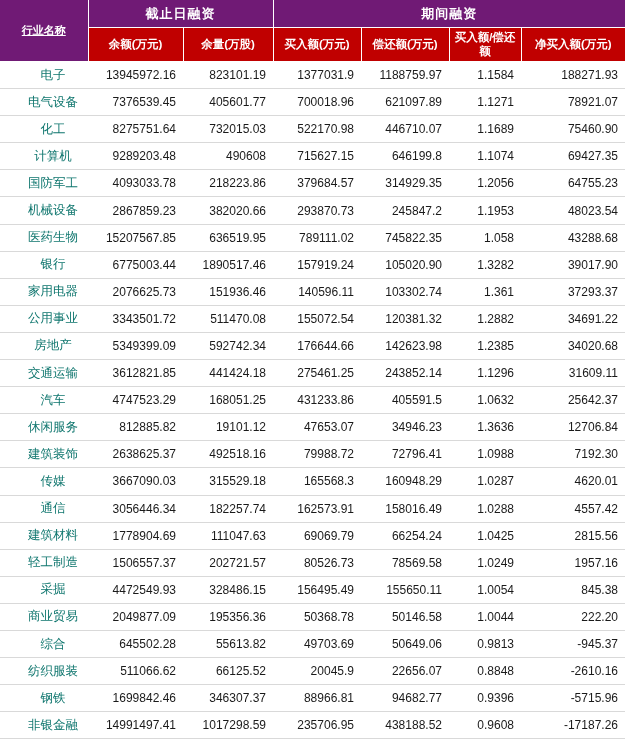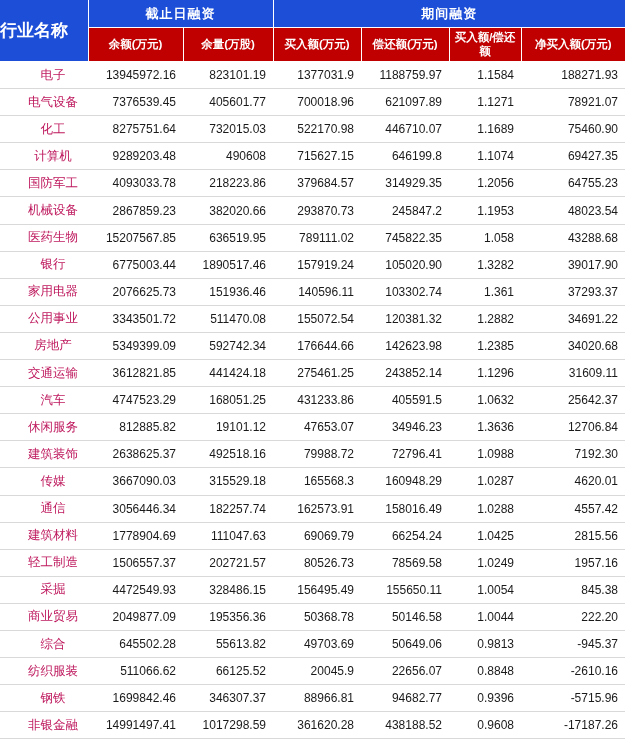--- a/index.html
+++ b/index.html
@@ -11,34 +11,35 @@
   table.fin{
     border-collapse:collapse;
     width:625px;
     table-layout:fixed;
   }
   table.fin th, table.fin td{
     padding:0;
     margin:0;
   }
   .hdr-top th{
-    background:#1d4ed8;
+    background:#701a75;
     color:#ffffff;
     font-size:13px;
     font-weight:bold;
     text-align:center;
     height:27px;
     border-right:1px solid #ffffff;
     border-bottom:1px solid #ffffff;
     letter-spacing:1px;
   }
   .hdr-top th.name-cell{
-    font-size:17px;
+    font-size:11px;
     letter-spacing:0;
-    text-align:left;
+    text-align:center;
+    text-decoration:underline;
   }
   .hdr-sub th{
     background:#c00000;
     color:#ffffff;
     font-size:11.5px;
     font-weight:bold;
     text-align:center;
     height:33px;
     border-right:1px solid #ffffff;
     border-bottom:1px solid #ffffff;
@@ -48,21 +49,21 @@
   .hdr-top th:last-child, .hdr-sub th:last-child{border-right:none;}
 
   tbody td{
     font-size:12px;
     color:#1a1a1a;
     height:26.1px;
     border-bottom:1px solid #d9d9d9;
     vertical-align:middle;
   }
   tbody td.ind{
-    color:#be185d;
+    color:#0f766e;
     text-align:center;
     font-size:12.5px;
     padding-left:18px;
   }
   tbody td.num{
     text-align:right;
     padding-right:7px;
     font-family:"Liberation Sans", sans-serif;
   }
   tbody tr:last-child td{border-bottom:1px solid #d9d9d9;}
@@ -309,21 +310,21 @@
         <td class="num">346307.37</td>
         <td class="num">88966.81</td>
         <td class="num">94682.77</td>
         <td class="num">0.9396</td>
         <td class="num">-5715.96</td>
       </tr>
       <tr>
         <td class="ind">非银金融</td>
         <td class="num">14991497.41</td>
         <td class="num">1017298.59</td>
-        <td class="num">361620.28</td>
+        <td class="num">235706.95</td>
         <td class="num">438188.52</td>
         <td class="num">0.9608</td>
         <td class="num">-17187.26</td>
       </tr>
       <tr>
         <td class="ind">有色金属</td>
         <td class="num">7654103.21</td>
         <td class="num">674176.95</td>
         <td class="num">417386.32</td>
         <td class="num">436751.82</td>

